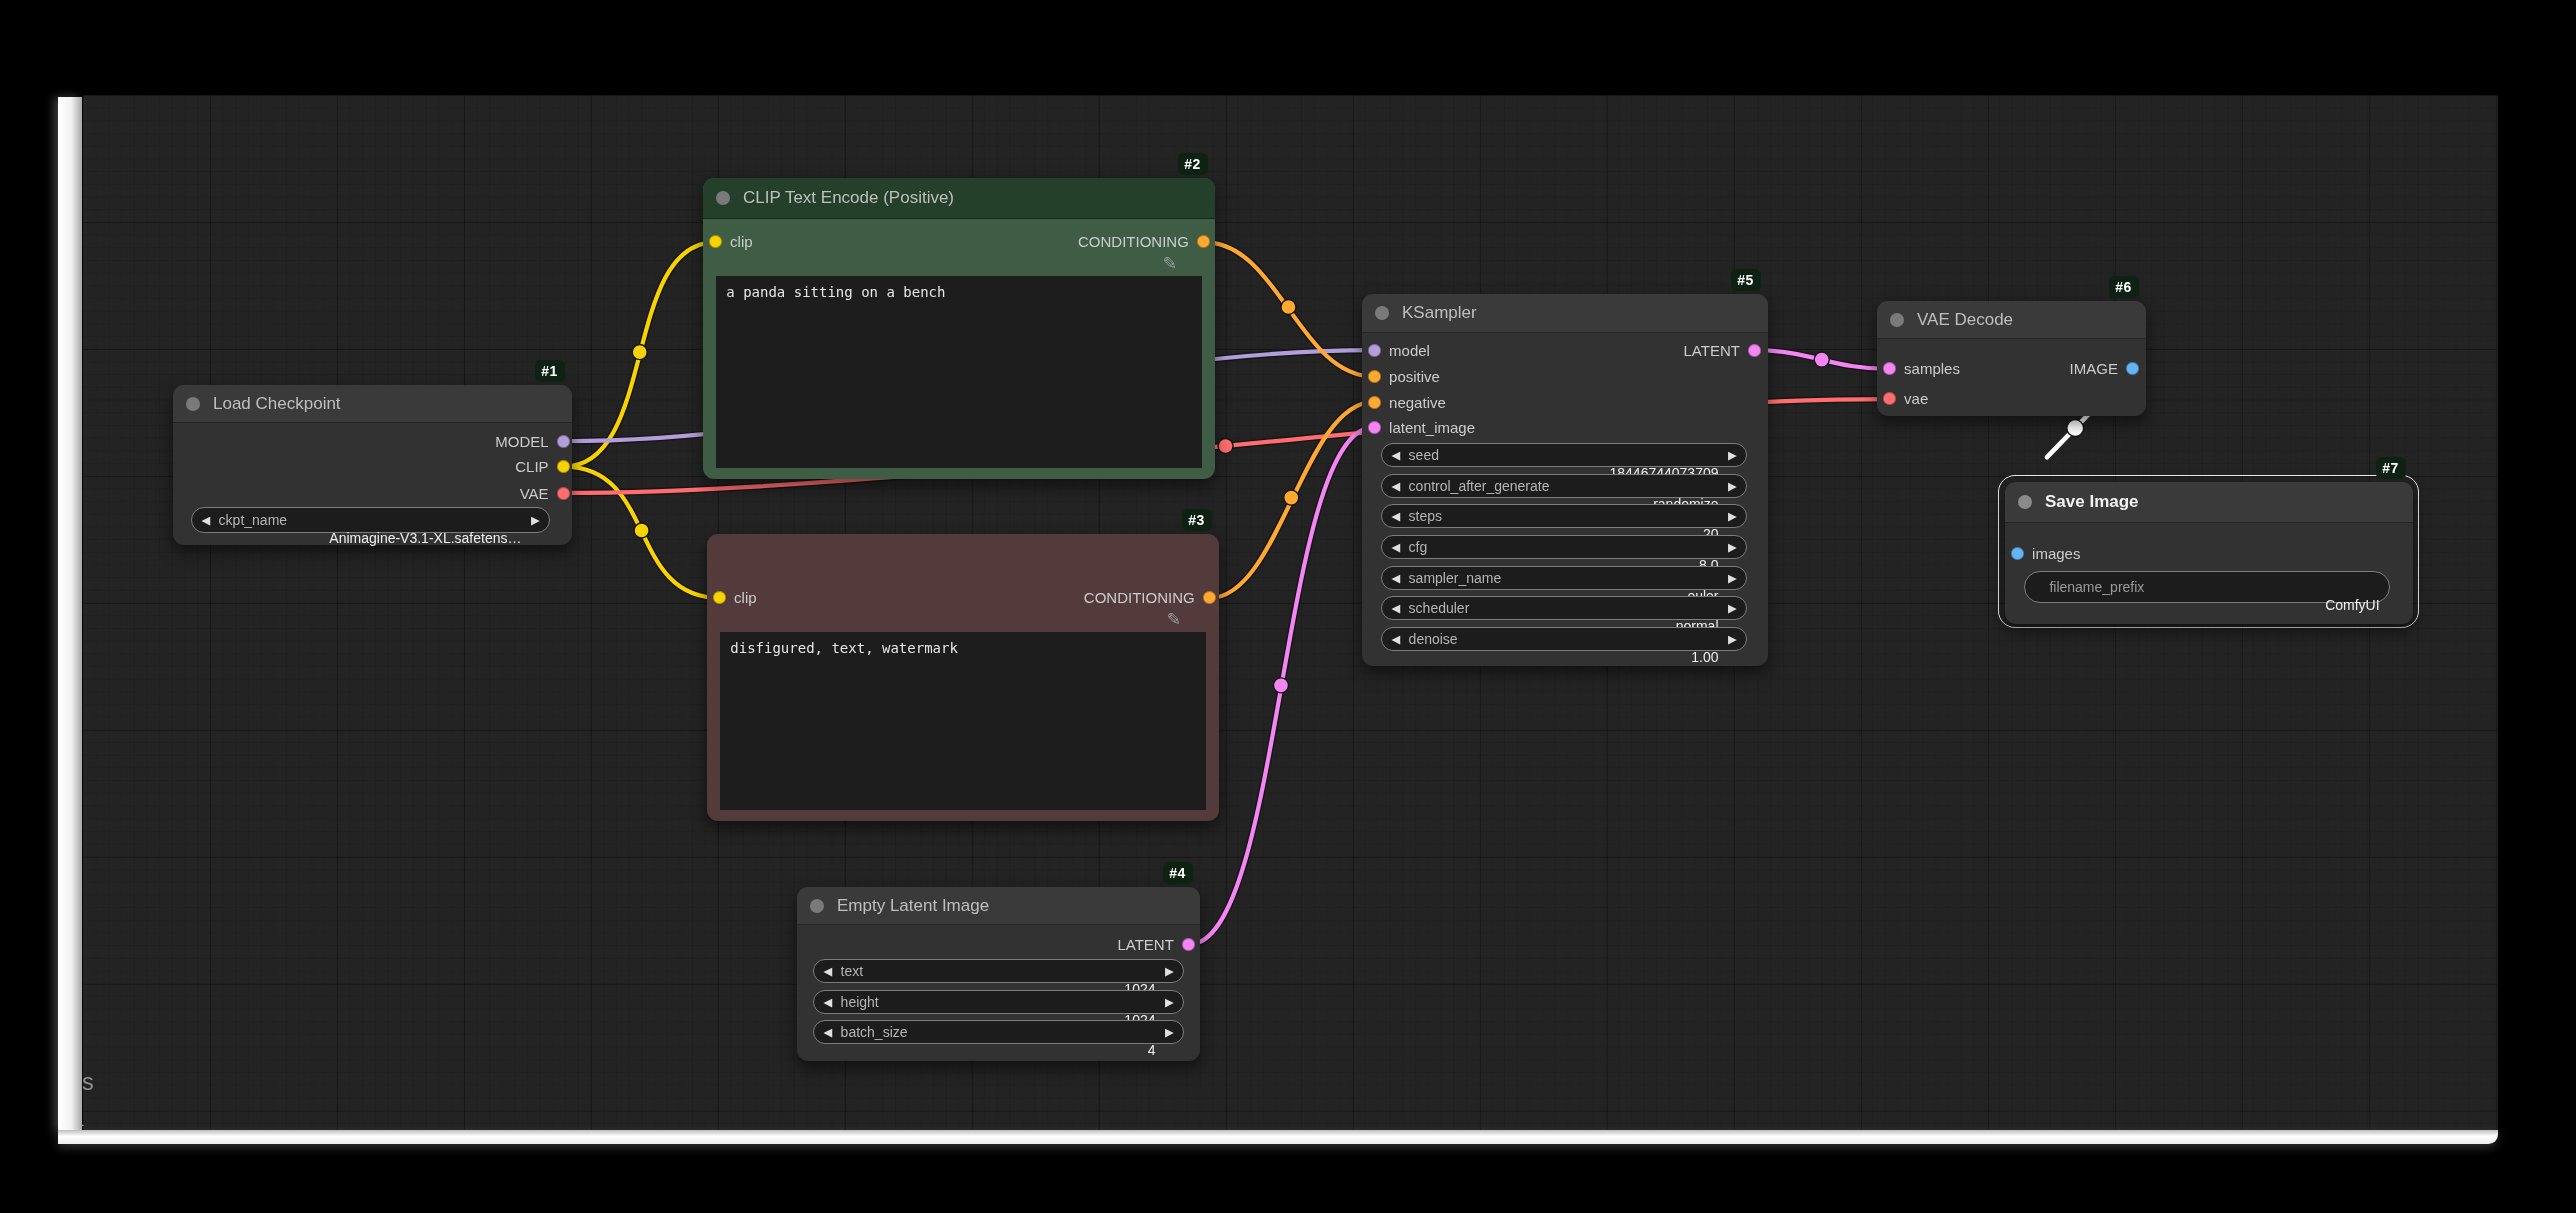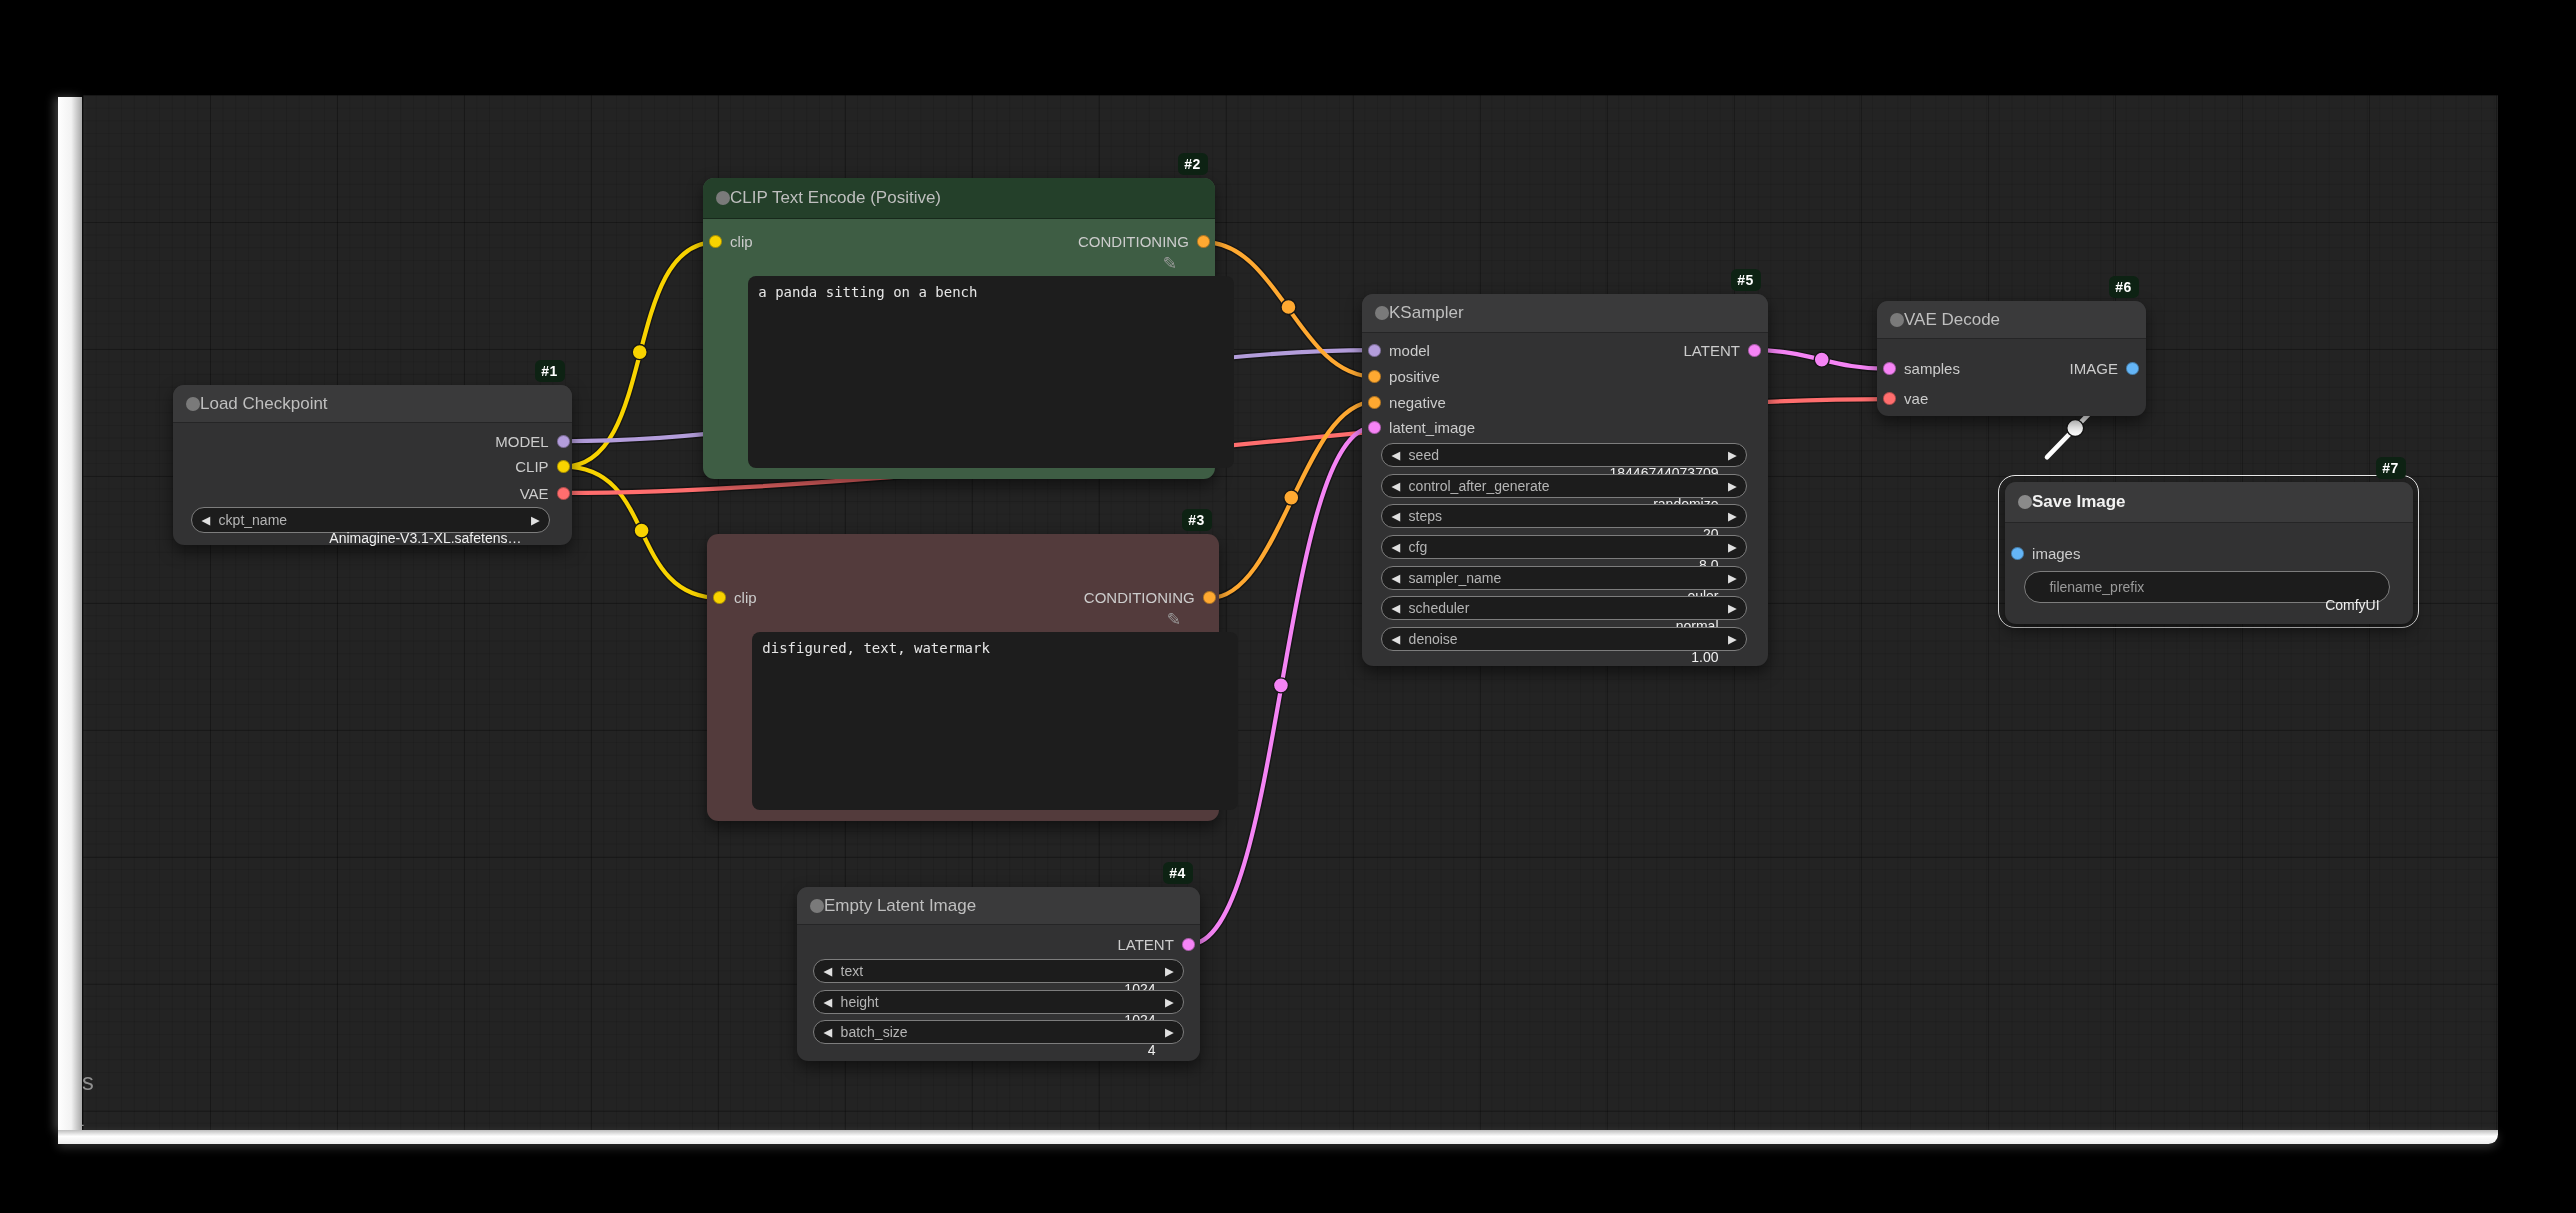--- a/index.html
+++ b/index.html
@@ -19,44 +19,44 @@
     background:linear-gradient(to bottom,#bdbdbd,#ffffff 45%,#ededed);
     border-bottom-right-radius:9.4px;box-shadow:0 3.8px 9.4px rgba(255,255,255,.18);}
   .corner-status{position:absolute;color:#8f8f8f;font-size:23.5px;z-index:1;}
   
   svg.wires{position:absolute;left:0;top:0;z-index:1;pointer-events:none;}
   
   .node{position:absolute;border-radius:11.3px;z-index:2;box-shadow:0 6.6px 15px rgba(0,0,0,.5);}
   .node.default{background:#323233;}
   .node.green{background:#3e5d44;}
   .node.red{background:#533b3c;}
-  .header{display:flex;align-items:center;padding-left:13px;border-radius:11.3px 11.3px 0 0;
+  .header{display:flex;align-items:center;gap:13px;padding-left:13px;border-radius:11.3px 11.3px 0 0;
           border-bottom:1.9px solid rgba(0,0,0,.35);box-sizing:border-box;}
   .node.default .header{height:38px;background:#3a3a3b;}
   .node.green  .header{height:41px;background:#24402a;}
   .node.red    .header{height:41px;background:#3a2526;}
   .tdot{width:14px;height:14px;border-radius:50%;background:#7a7a7a;flex:0 0 auto;}
   .title{color:#bfbfbf;font-size:17px;white-space:nowrap;}
   .title.bright{color:#f2f2f2;text-align:right;}
   .badge{position:absolute;top:-25px;right:7.5px;background:#0d2213;color:#fff;font-weight:bold;
          font-size:14px;line-height:1;padding:3.8px 6.6px;border-radius:5.6px;letter-spacing:0.5px;}
   .slot{position:absolute;display:flex;align-items:center;gap:8.5px;height:19px;font-size:15px;color:#cccccc;}
   .slot.out{flex-direction:row-reverse;}
   .dot{width:13px;height:13px;border-radius:50%;box-shadow:inset 0 0 0 0.9px rgba(0,0,0,.3);flex:0 0 auto;}
   .c-model{background:#b39ddb;} .c-clip{background:#f8d300;} .c-vae{background:#ff6e6e;}
   .c-cond{background:#ffa931;}  .c-latent{background:#f584f5;} .c-image{background:#64b5f6;}
   .pill{position:absolute;display:flex;align-items:center;box-sizing:border-box;background:#1c1c1c;
         border:1.4px solid #7d7d7d;border-radius:938px;padding:0 9.4px;font-size:14px;color:#b5b5b5;}
   .pill .arr{color:#e0e0e0;font-size:11.3px;flex:0 0 auto;}
   .pill .wlabel{margin-left:8.5px;flex:1 1 auto;white-space:nowrap;overflow:hidden;}
   .pill .wvalue{margin-right:9.4px;color:#f0f0f0;white-space:nowrap;margin-top:35px;}
   .pill.noarrow .wvalue{margin-right:0;}
-  .textbox{position:absolute;background:#1d1d1d;border-radius:8px;color:#e6e6e6;
+  .textbox{position:absolute;background:#1d1d1d;border-radius:0;color:#e6e6e6;
            font-family:"DejaVu Sans Mono",monospace;font-size:14px;padding:7.5px 10.3px;box-sizing:border-box;
-           white-space:pre-wrap;margin-left:32px;}
+           white-space:pre-wrap;}
   .pen{position:absolute;color:#9c9c9c;font-size:17px;line-height:1;}
   .sel-outline{position:absolute;border:1.9px solid #ededed;border-radius:17px;z-index:2;pointer-events:none;}
 </style>
 </head>
 <body>
 
 <div class="canvas"></div>
 <span class="corner-status" style="left:69px;top:1069px;z-index:1">0s</span>
 <span class="corner-status" style="left:75px;top:1111px;font-size:17px;z-index:1">1</span>
 <div class="edge-left"></div>

